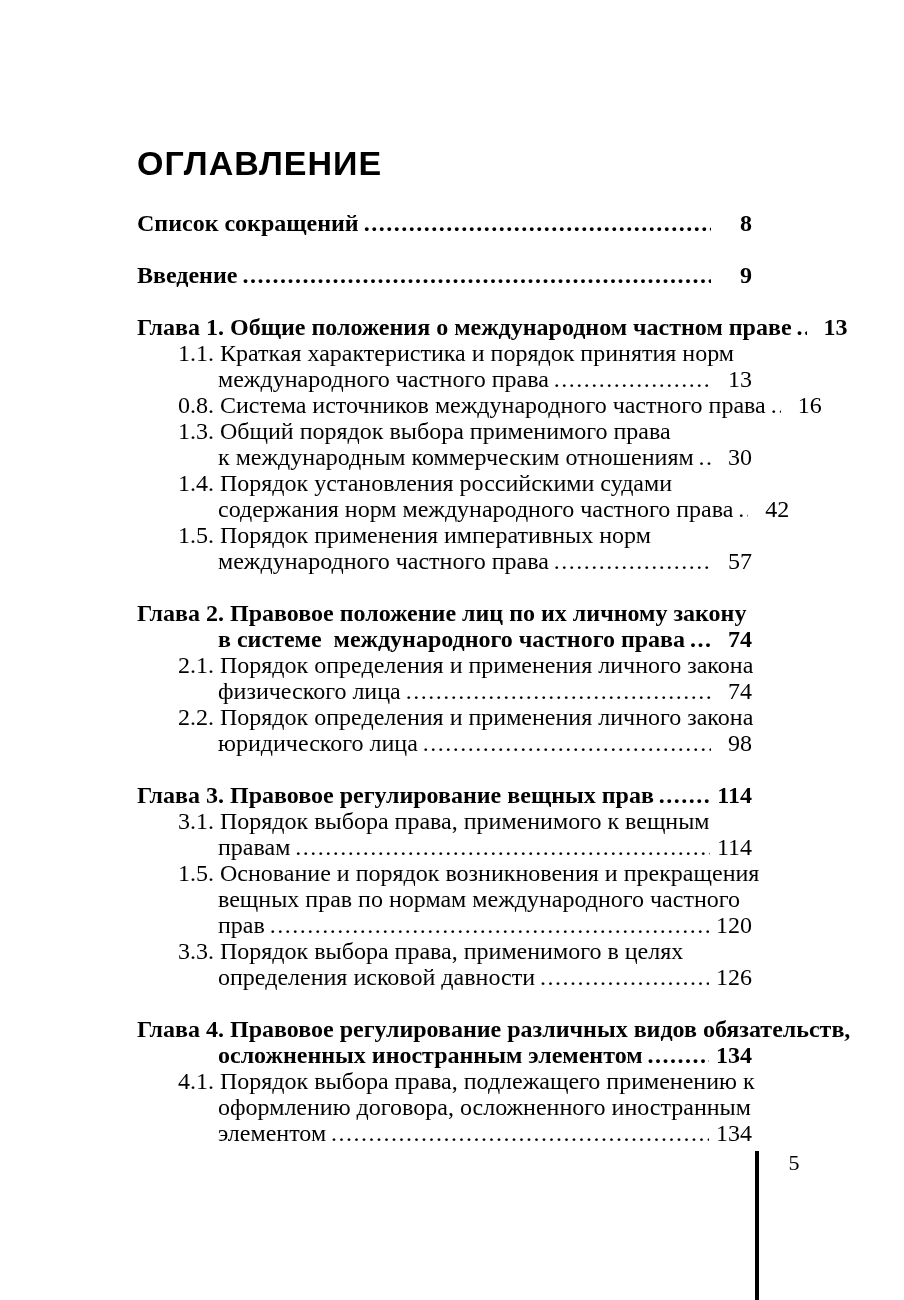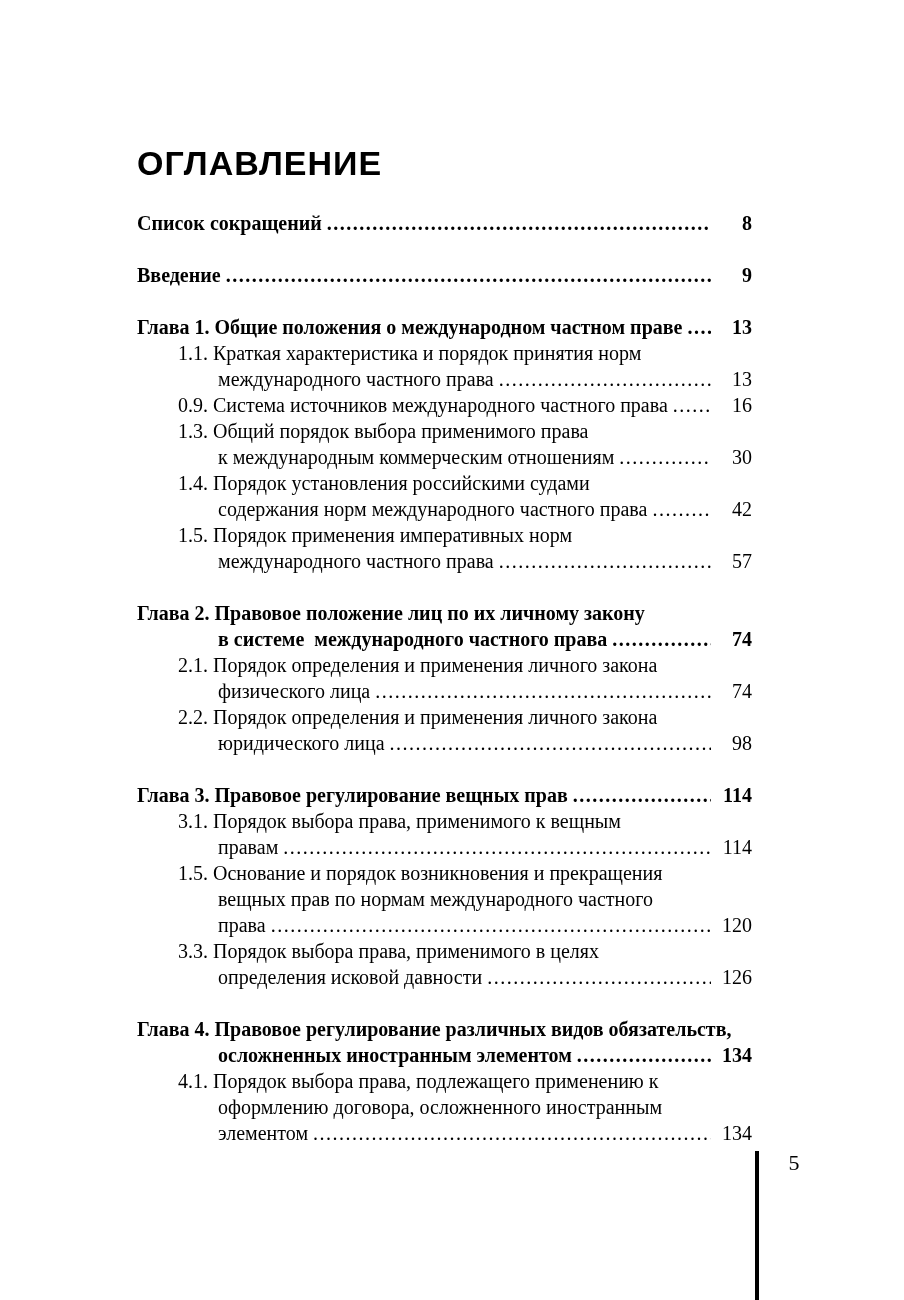--- a/index.html
+++ b/index.html
@@ -27,21 +27,21 @@
     font-family: "Liberation Sans", sans-serif;
     font-weight: 700;
     font-size: 34px;
     letter-spacing: 1px;
     line-height: 1.2;
     margin-bottom: 14px;
     color: #000;
   }
   .toc { width: 100%; }
   .entry {
-    font-size: 20px;
+    font-size: 24px;
     line-height: 26px;
   }
   .entry.bold {
     font-weight: 700;
     margin-top: 26px;
   }
   .line {
     display: flex;
     align-items: baseline;
   }
@@ -114,21 +114,21 @@
             <span class="text">1.1. Краткая характеристика и порядок принятия норм</span>
           </div>
           <div class="line indent-2">
             <span class="text">международного частного права</span>
             <span class="leader">............................................................................................................................................</span>
             <span class="pg">13</span>
           </div>
         </div>
         <div class="entry">
           <div class="line indent-1">
-            <span class="text">0.9. Система источников международного частного права</span>
+            <span class="text">0.8. Система источников международного частного права</span>
             <span class="leader">............................................................................................................................................</span>
             <span class="pg">16</span>
           </div>
         </div>
         <div class="entry">
           <div class="line indent-1">
             <span class="text">1.3. Общий порядок выбора применимого права</span>
           </div>
           <div class="line indent-2">
             <span class="text">к международным коммерческим отношениям</span>
@@ -204,21 +204,21 @@
           </div>
         </div>
         <div class="entry">
           <div class="line indent-1">
             <span class="text">1.5. Основание и порядок возникновения и прекращения</span>
           </div>
           <div class="line indent-2">
             <span class="text">вещных прав по нормам международного частного</span>
           </div>
           <div class="line indent-2">
-            <span class="text">права</span>
+            <span class="text">прав</span>
             <span class="leader">............................................................................................................................................</span>
             <span class="pg">120</span>
           </div>
         </div>
         <div class="entry">
           <div class="line indent-1">
             <span class="text">3.3. Порядок выбора права, применимого в целях</span>
           </div>
           <div class="line indent-2">
             <span class="text">определения исковой давности</span>

